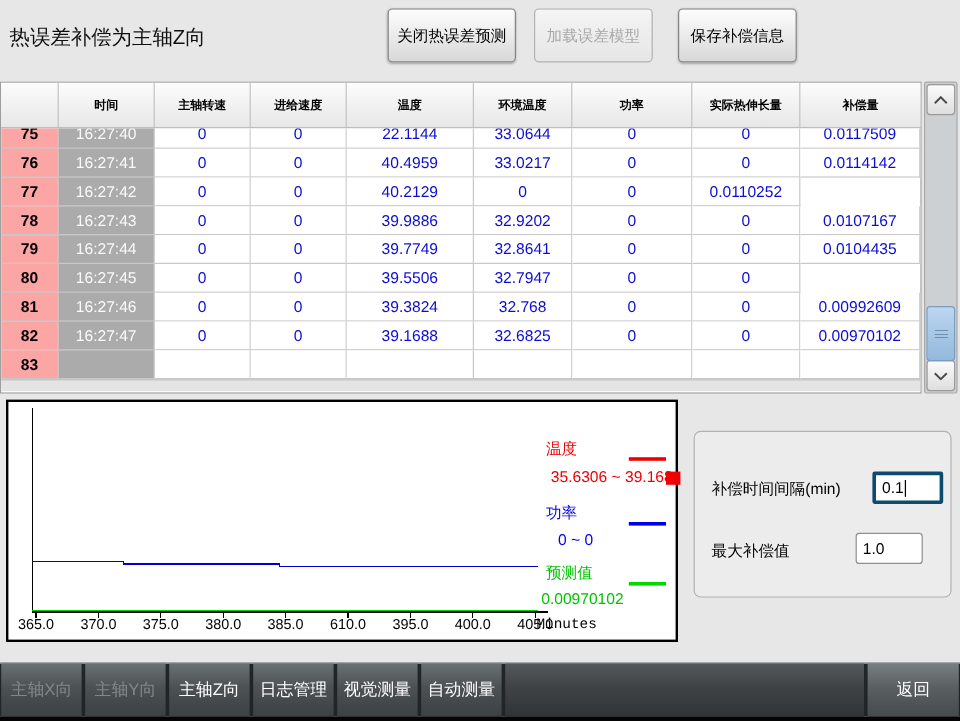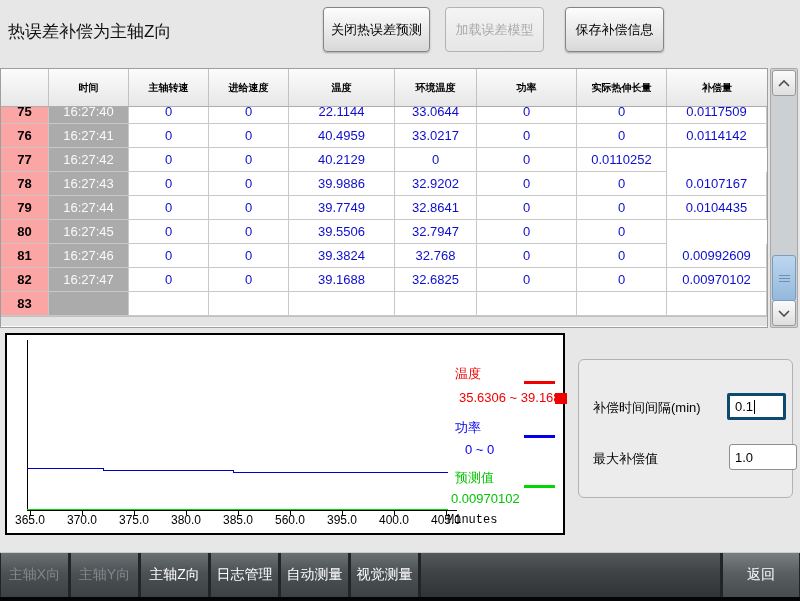--- a/index.html
+++ b/index.html
@@ -89,21 +89,21 @@
   .settings {
     left:578px; top:359px; width:215px; height:139px;
     background:#ececec; border:1px solid #b2b2b2; border-radius:6px;
   }
   .set-label { position:absolute; font-size:13px; color:#000; white-space:nowrap; }
   .field {
     position:absolute; background:#fff; font-size:13px; color:#000;
     display:flex; align-items:center; padding-left:5px;
   }
   .field.focused { left:148px; top:33px; width:59px; height:27px; border:3px solid #0c4a6e; border-radius:2px; }
-  .field.normal  { left:150px; top:84px; width:68px; height:26px; border:1px solid #8f8f8f; border-radius:3px; }
+  .field.normal  { left:134px; top:84px; width:56px; height:26px; border:1px solid #8f8f8f; border-radius:3px; }
   .caret { display:inline-block; width:1px; height:14px; background:#000; margin-left:1px; }
 
   
   .navbar {
     left:0; top:552px; width:800px; height:45px;
     background:#222528; border-top:1px solid #c9cccd;
     display:flex; align-items:stretch; padding:0 1px; gap:3px;
   }
   .nav-tab {
     width:67px; display:flex; align-items:center; justify-content:center;
@@ -286,21 +286,21 @@
     </g>
     <polyline points="20,174 441,174" fill="none" stroke="#00d800" stroke-width="1"></polyline>
     <polyline points="20,133 96,133 96,135 226,135 226,137 441,137" fill="none" stroke="#0000cc" stroke-width="1"></polyline>
   </svg>
 
   <div class="tick-label" style="left:-3px">365.0</div>
   <div class="tick-label" style="left:49px">370.0</div>
   <div class="tick-label" style="left:101px">375.0</div>
   <div class="tick-label" style="left:153px">380.0</div>
   <div class="tick-label" style="left:205px">385.0</div>
-  <div class="tick-label" style="left:257px">560.0</div>
+  <div class="tick-label" style="left:257px">610.0</div>
   <div class="tick-label" style="left:309px">395.0</div>
   <div class="tick-label" style="left:361px">400.0</div>
   <div class="tick-label" style="left:413px">405.0</div>
   <div class="xunit">Minutes</div>
 
   <div class="lg lg-red" style="left:448px;top:30px">温度</div>
   <div class="swatch" style="left:517px;top:46px;background:#f00000"></div>
   <div class="lg lg-red" style="left:452px;top:55px">35.6306 ~ 39.168</div>
   <div class="marker-red"></div>
 
@@ -323,18 +323,18 @@
   <div class="field normal">
     <span>1.0</span>
   </div>
 </div>
 
 <div class="abs navbar">
   <div class="nav-tab disabled">主轴X向</div>
   <div class="nav-tab disabled">主轴Y向</div>
   <div class="nav-tab">主轴Z向</div>
   <div class="nav-tab">日志管理</div>
+  <div class="nav-tab">视觉测量</div>
   <div class="nav-tab">自动测量</div>
-  <div class="nav-tab">视觉测量</div>
   <div class="nav-filler"></div>
   <div class="nav-back">返回</div>
 </div>
 <div class="abs bottom-strip"></div>
 
 </body></html>

